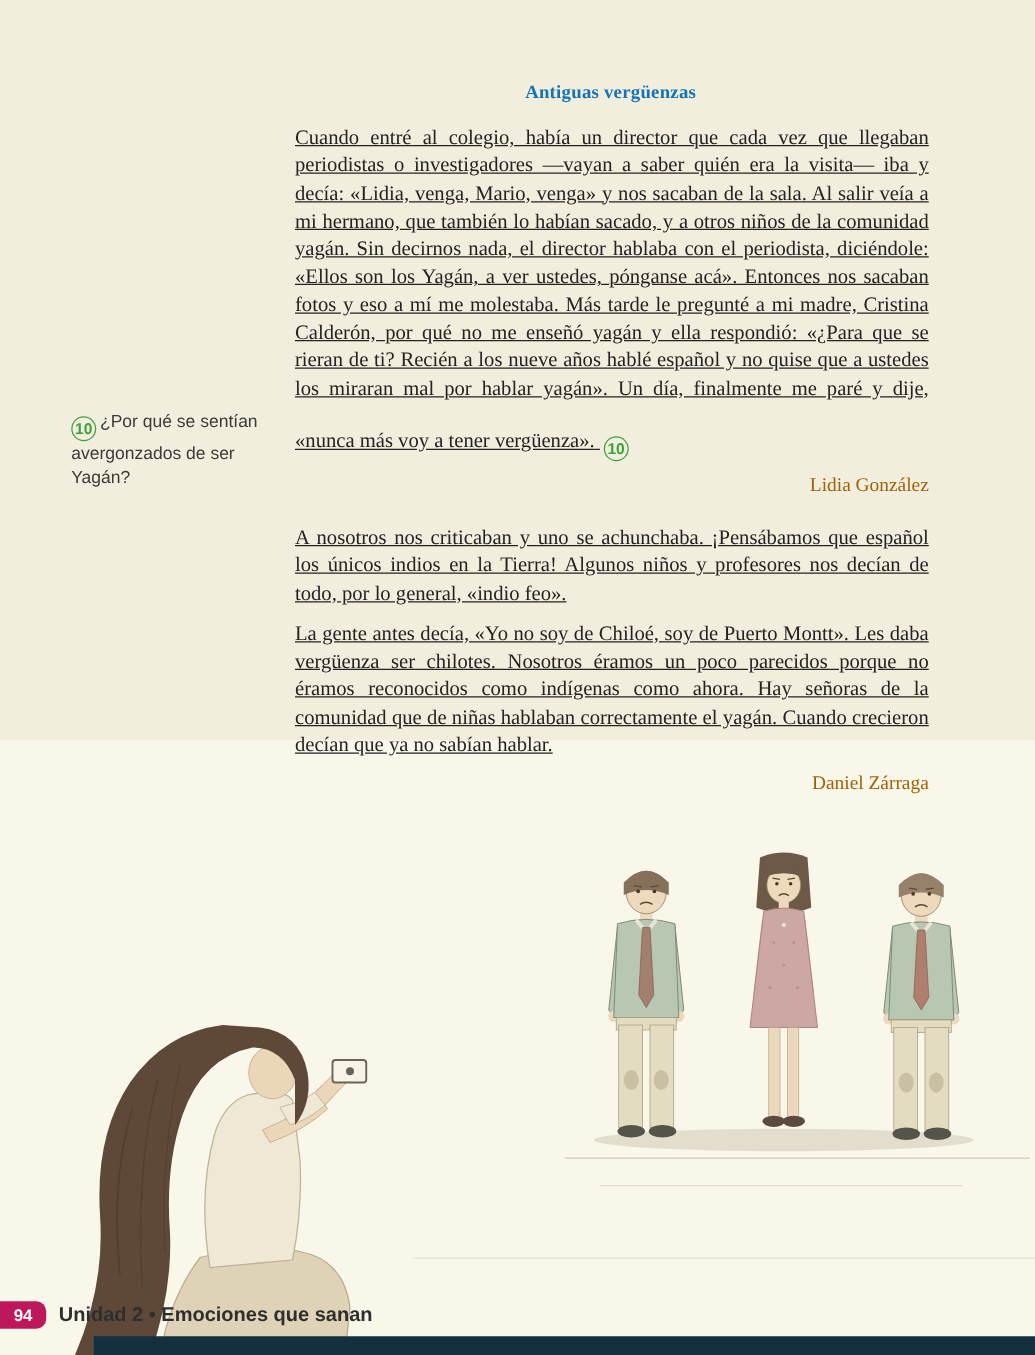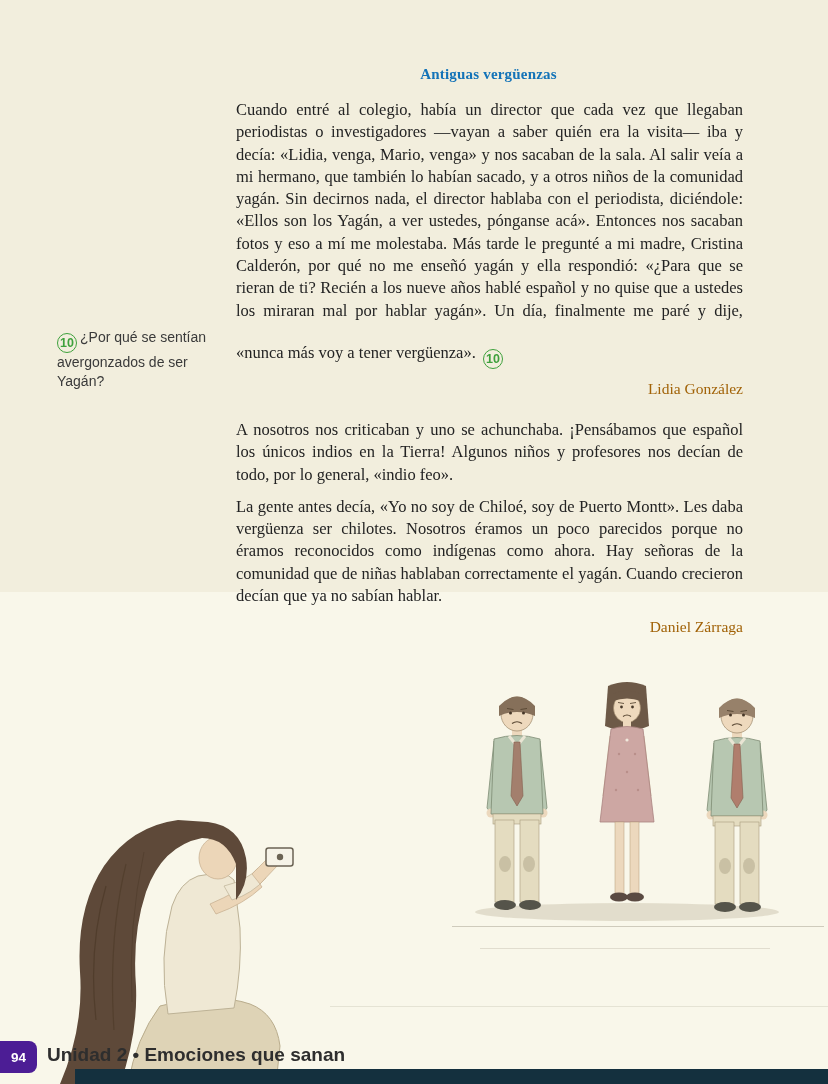--- a/index.html
+++ b/index.html
@@ -9,21 +9,21 @@
   }
   .lower-bg{position:absolute;left:0;top:592px;width:828px;height:492px;background:#f9f7ea;}
   .page-title{
     position:absolute;left:235px;top:56px;width:507px;text-align:center;
     font-size:15px;font-weight:bold;color:#1373b8;letter-spacing:.2px;
   }
   .text-col{
     position:absolute;left:236px;top:99px;width:507px;
     font-size:16.5px;line-height:22.3px;color:#232323;text-align:justify;
   }
-  .text-col p{margin:0 0 10px 0;}
+  .text-col p{margin:0 0 10px 0;text-decoration:underline;}
   .attribution{
     text-align:right;font-size:15.5px;color:#a16207;margin:4px 0 20px 0;line-height:20px;
   }
   .num-badge{
     display:inline-flex;align-items:center;justify-content:center;
     width:20px;height:20px;box-sizing:border-box;border:1.7px solid #3ea13c;border-radius:50%;
     color:#3ea13c;font-family:"Liberation Sans",sans-serif;font-weight:bold;font-size:12.5px;
     background:transparent;
     margin-top:27px;
   }
@@ -33,29 +33,29 @@
     font-family:"Liberation Sans",sans-serif;font-size:14px;line-height:19px;color:#3a3a3a;
   }
   .margin-note .num-badge{vertical-align:-5px;margin-right:3px;}
   .ground-line{position:absolute;height:1px;background:rgba(100,90,70,.28);}
   .gl-1{left:452px;top:926px;width:372px;}
   .gl-2{left:480px;top:948px;width:290px;background:rgba(100,90,70,.16);}
   .gl-3{left:330px;top:1006px;width:498px;background:rgba(100,90,70,.13);}
   .children-ill{position:absolute;left:455px;top:656px;width:345px;height:275px;}
   .photographer-ill{position:absolute;left:10px;top:806px;width:322px;height:278px;}
   .footer-badge{
-    position:absolute;left:0;top:1041px;width:37px;height:32px;
-    background:#4c1d95;border-radius:0 8px 8px 0;
+    position:absolute;left:0;top:1041px;width:37px;height:22px;
+    background:#be185d;border-radius:0 8px 8px 0;
     display:flex;align-items:center;justify-content:center;
     color:#ffffff;font-family:"Liberation Sans",sans-serif;font-weight:bold;font-size:13.5px;
     z-index:5;
   }
   .footer-label{
     position:absolute;left:47px;top:1044px;z-index:5;
-    font-family:"Liberation Sans",sans-serif;font-weight:bold;font-size:19px;color:#2e2e2e;
+    font-family:"Liberation Sans",sans-serif;font-weight:bold;font-size:16px;color:#2e2e2e;
   }
   .bottom-bar{position:absolute;left:75px;top:1069px;width:753px;height:15px;background:#14303e;z-index:6;}
 </style>
 </head>
 <body>
 
 <div class="page">
 
   <div class="lower-bg"></div>
 

